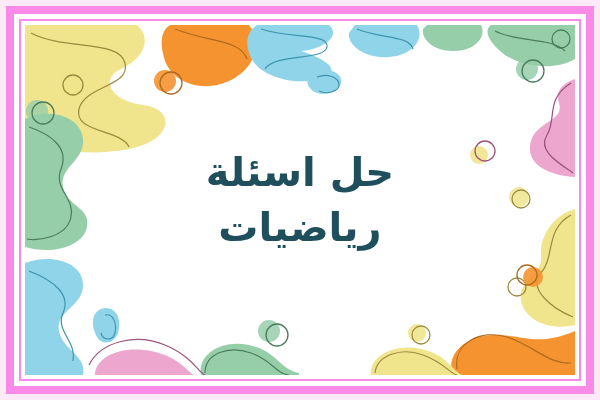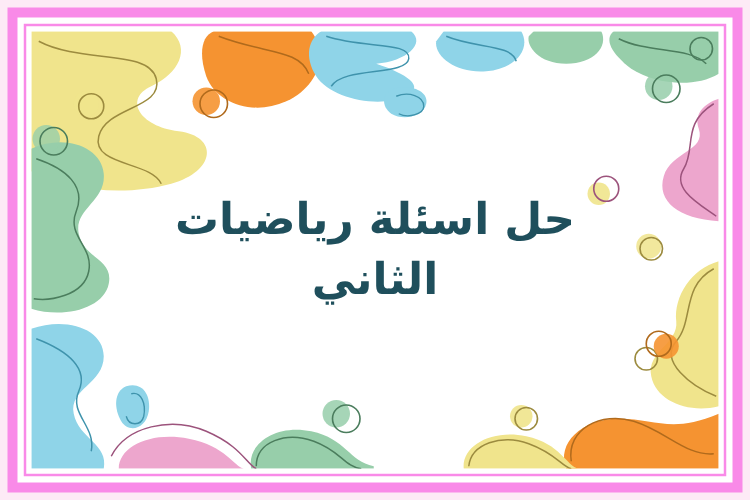--- a/index.html
+++ b/index.html
@@ -48,21 +48,21 @@
   .title-wrap{
     position:absolute;
     left:0;right:0;top:0;bottom:0;
     display:flex;align-items:center;justify-content:center;
     pointer-events:none;
   }
   .title{
     direction:rtl;
     text-align:center;
     color:#1f4f5c;
-    font-size:35px;
+    font-size:40px;
     font-weight:bold;
     line-height:1.38;
     letter-spacing:0;
     max-width:330px;
     text-rendering:optimizeLegibility;
   }
 </style>
 </head>
 <body>
 
@@ -146,17 +146,16 @@
       <circle cx="396" cy="310" r="9" fill="none" stroke="#9c8b3f" stroke-width="1.3"></circle>
       <circle cx="508" cy="252" r="10" fill="#f59331" opacity="0.9"></circle>
       <circle cx="502" cy="250" r="10" fill="none" stroke="#b06a1c" stroke-width="1.3"></circle>
 
     </svg>
   </div>
 
   <div class="title-wrap">
     <div class="title">
       <div>حل اسئلة رياضيات</div>
-      <div>الثاني</div>
     </div>
   </div>
 
 </div>
 
 </body></html>

